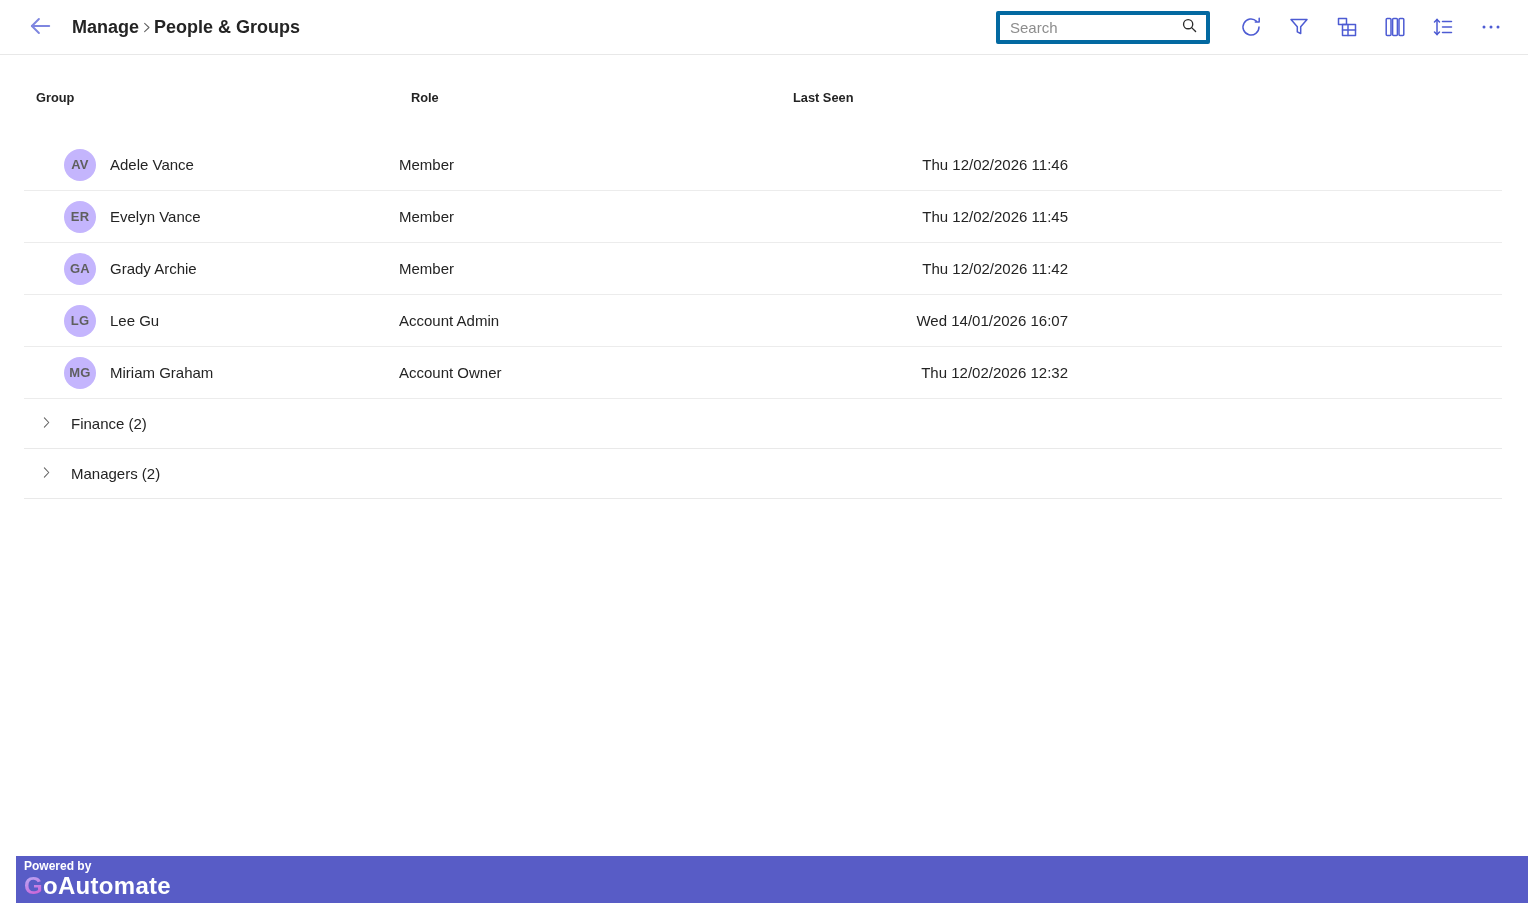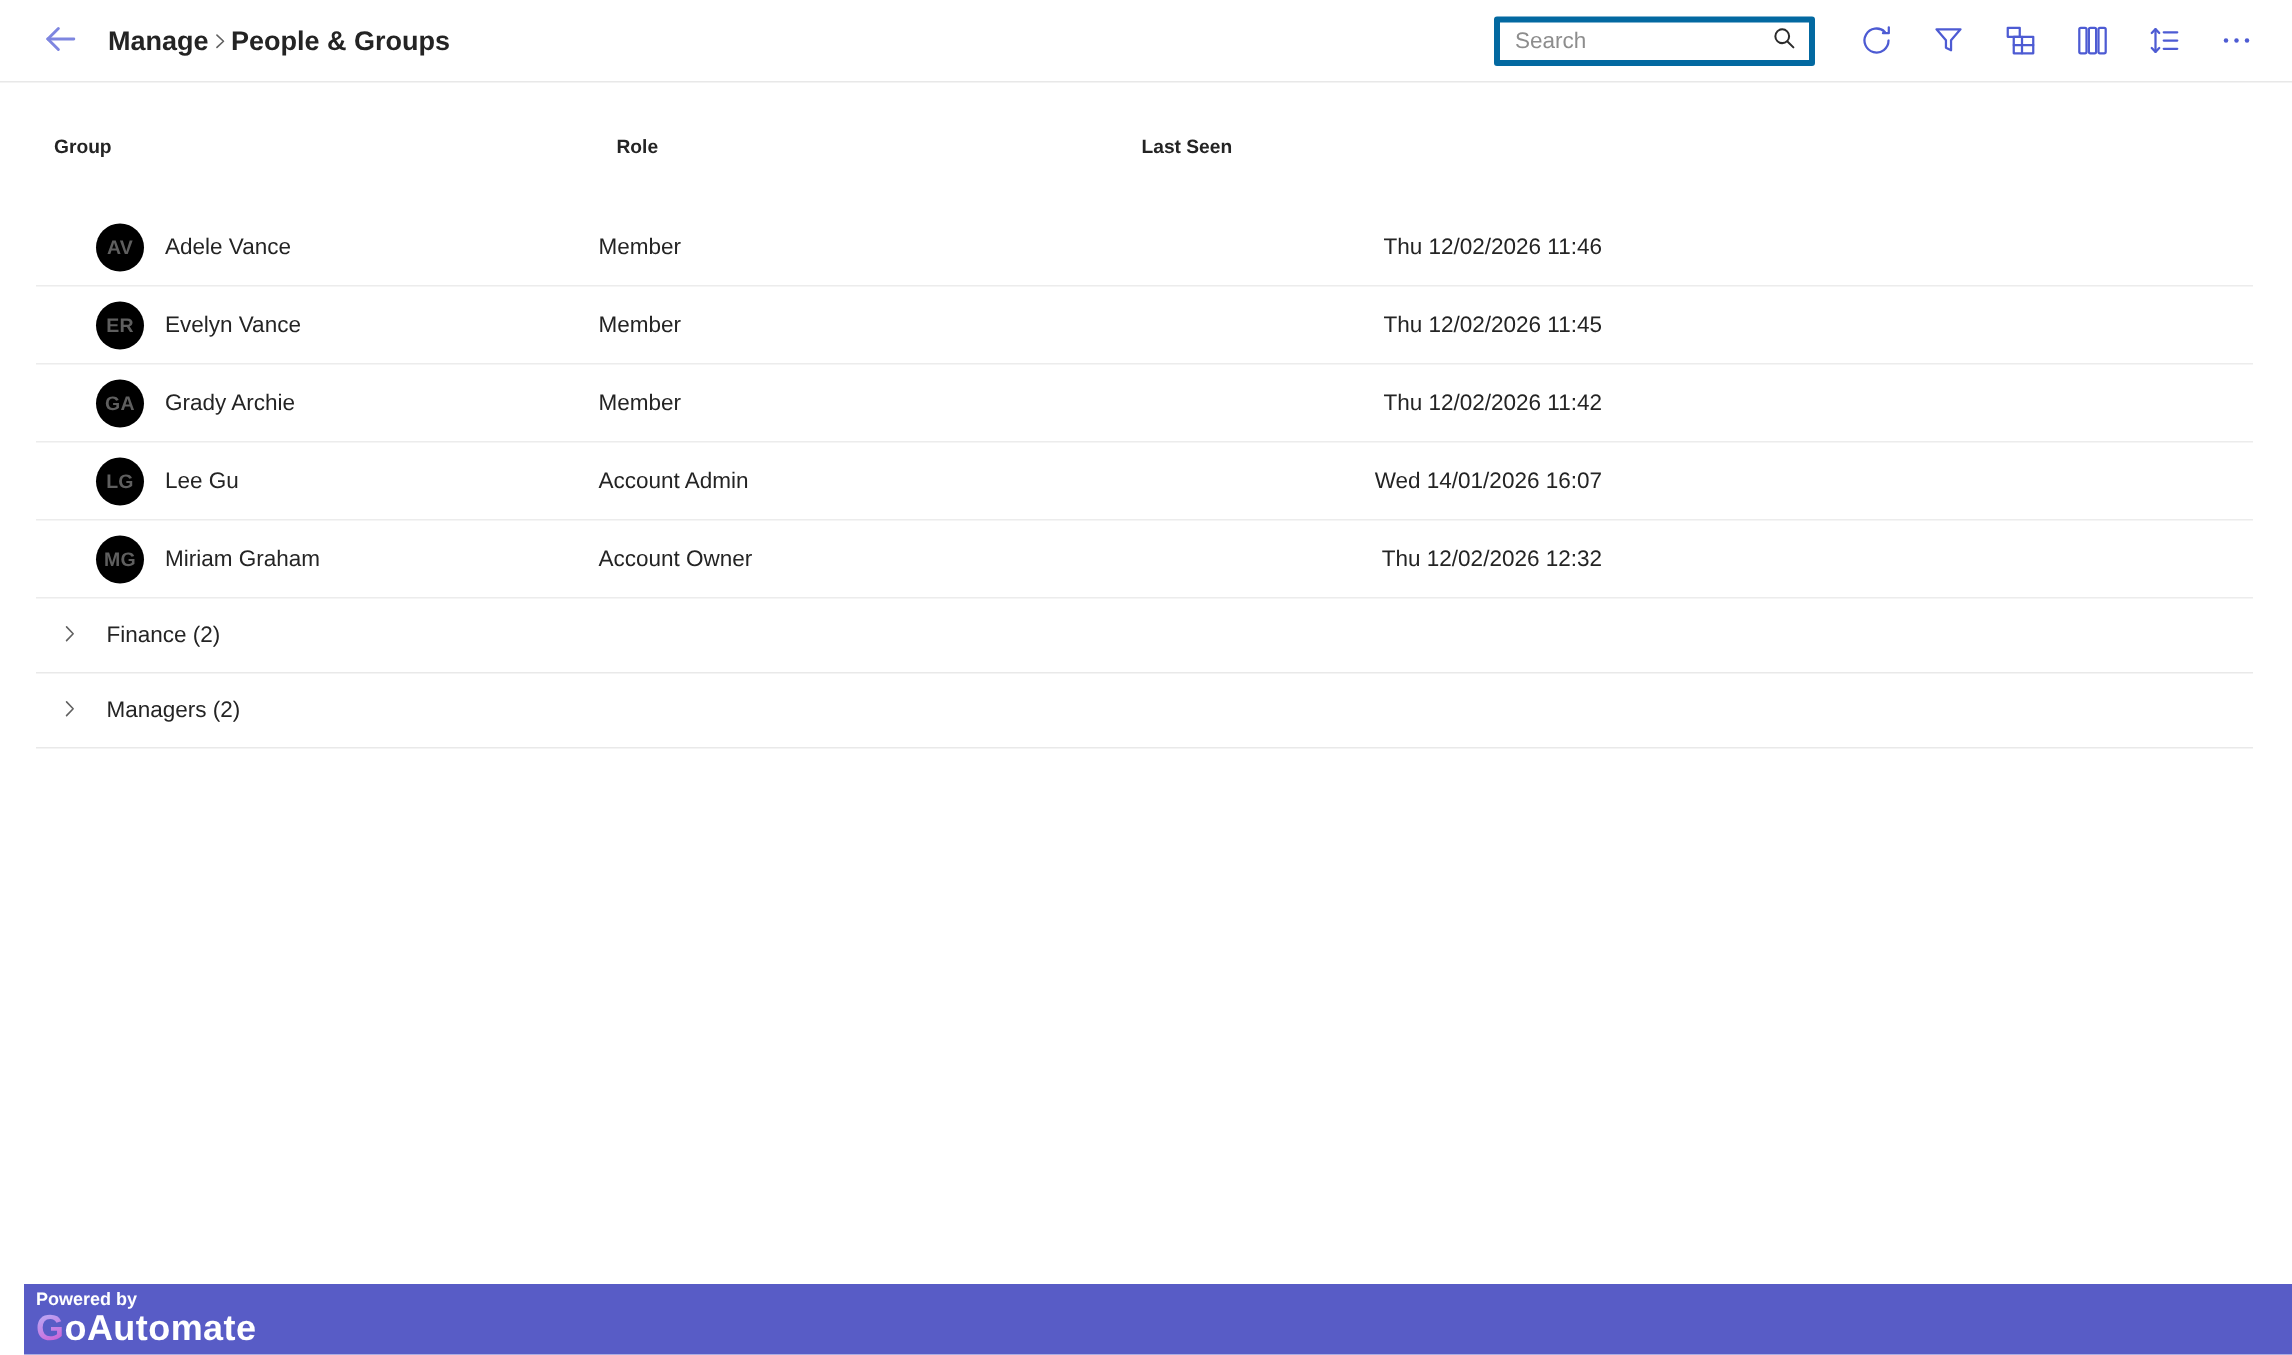--- a/index.html
+++ b/index.html
@@ -26,32 +26,32 @@
   .toolbar { display:flex; align-items:center; margin-left:28px; gap:22px; }
   .tool-btn { width:26px; height:26px; border:none; background:transparent; cursor:pointer;
               display:flex; align-items:center; justify-content:center; color:#4d5bd3; padding:0; }
   .tool-btn svg { display:block; }
 
   
   .table { margin:0 26px 0 24px; }
   .grid-row { display:grid; grid-template-columns:343px 330px 307px 1fr; align-items:center;gap:32px; }
   .col-head-row { height:84px; }
   .col-head { font-size:12.8px; font-weight:700; color:#242424; padding-left:12px; }
-  .col-head.last-seen { padding-left:0; }
+  .col-head.last-seen { padding-left:0;margin-left:32px; }
 
   .group-row { height:50px; border-bottom:1px solid #e9e9e9; cursor:pointer; }
   .group-row.expanded { background:#ebf2fb; border-bottom:1px solid #dfe7f2; }
   .group-cell { display:flex; align-items:center; padding-left:12px; gap:15px; grid-column:1 / span 4; }
   .chev-btn { width:20px; height:20px; border:none; background:transparent; cursor:pointer;
               display:flex; align-items:center; justify-content:center; color:#616161; padding:0; }
   .group-label { font-size:15px; color:#242424; }
 
   .user-row { height:52px; border-bottom:1px solid #ececec; cursor:pointer; }
   .user-cell { display:flex; align-items:center; padding-left:40px; gap:14px; }
-  .avatar { width:32px; height:32px; border-radius:50%; background:#000000; flex:0 0 32px;
+  .avatar { width:32px; height:32px; border-radius:50%; background:#c4b5fd; flex:0 0 32px;
             display:flex; align-items:center; justify-content:center;
             font-size:13px; font-weight:700; color:#5f5f5f; letter-spacing:.2px; }
   .user-name, .role-cell, .seen-cell { font-size:15px; color:#242424; }
   .seen-cell { text-align:right; }
 
   
   .footer { position:absolute; left:16px; bottom:0; width:100%; height:47px;
             background:#585cc6; color:#ffffff; padding:3px 0 0 8px; }
   .powered-by { font-size:12px; font-weight:700; line-height:14px; }
   .brand { font-size:24px; font-weight:700; line-height:26px; letter-spacing:.3px;

